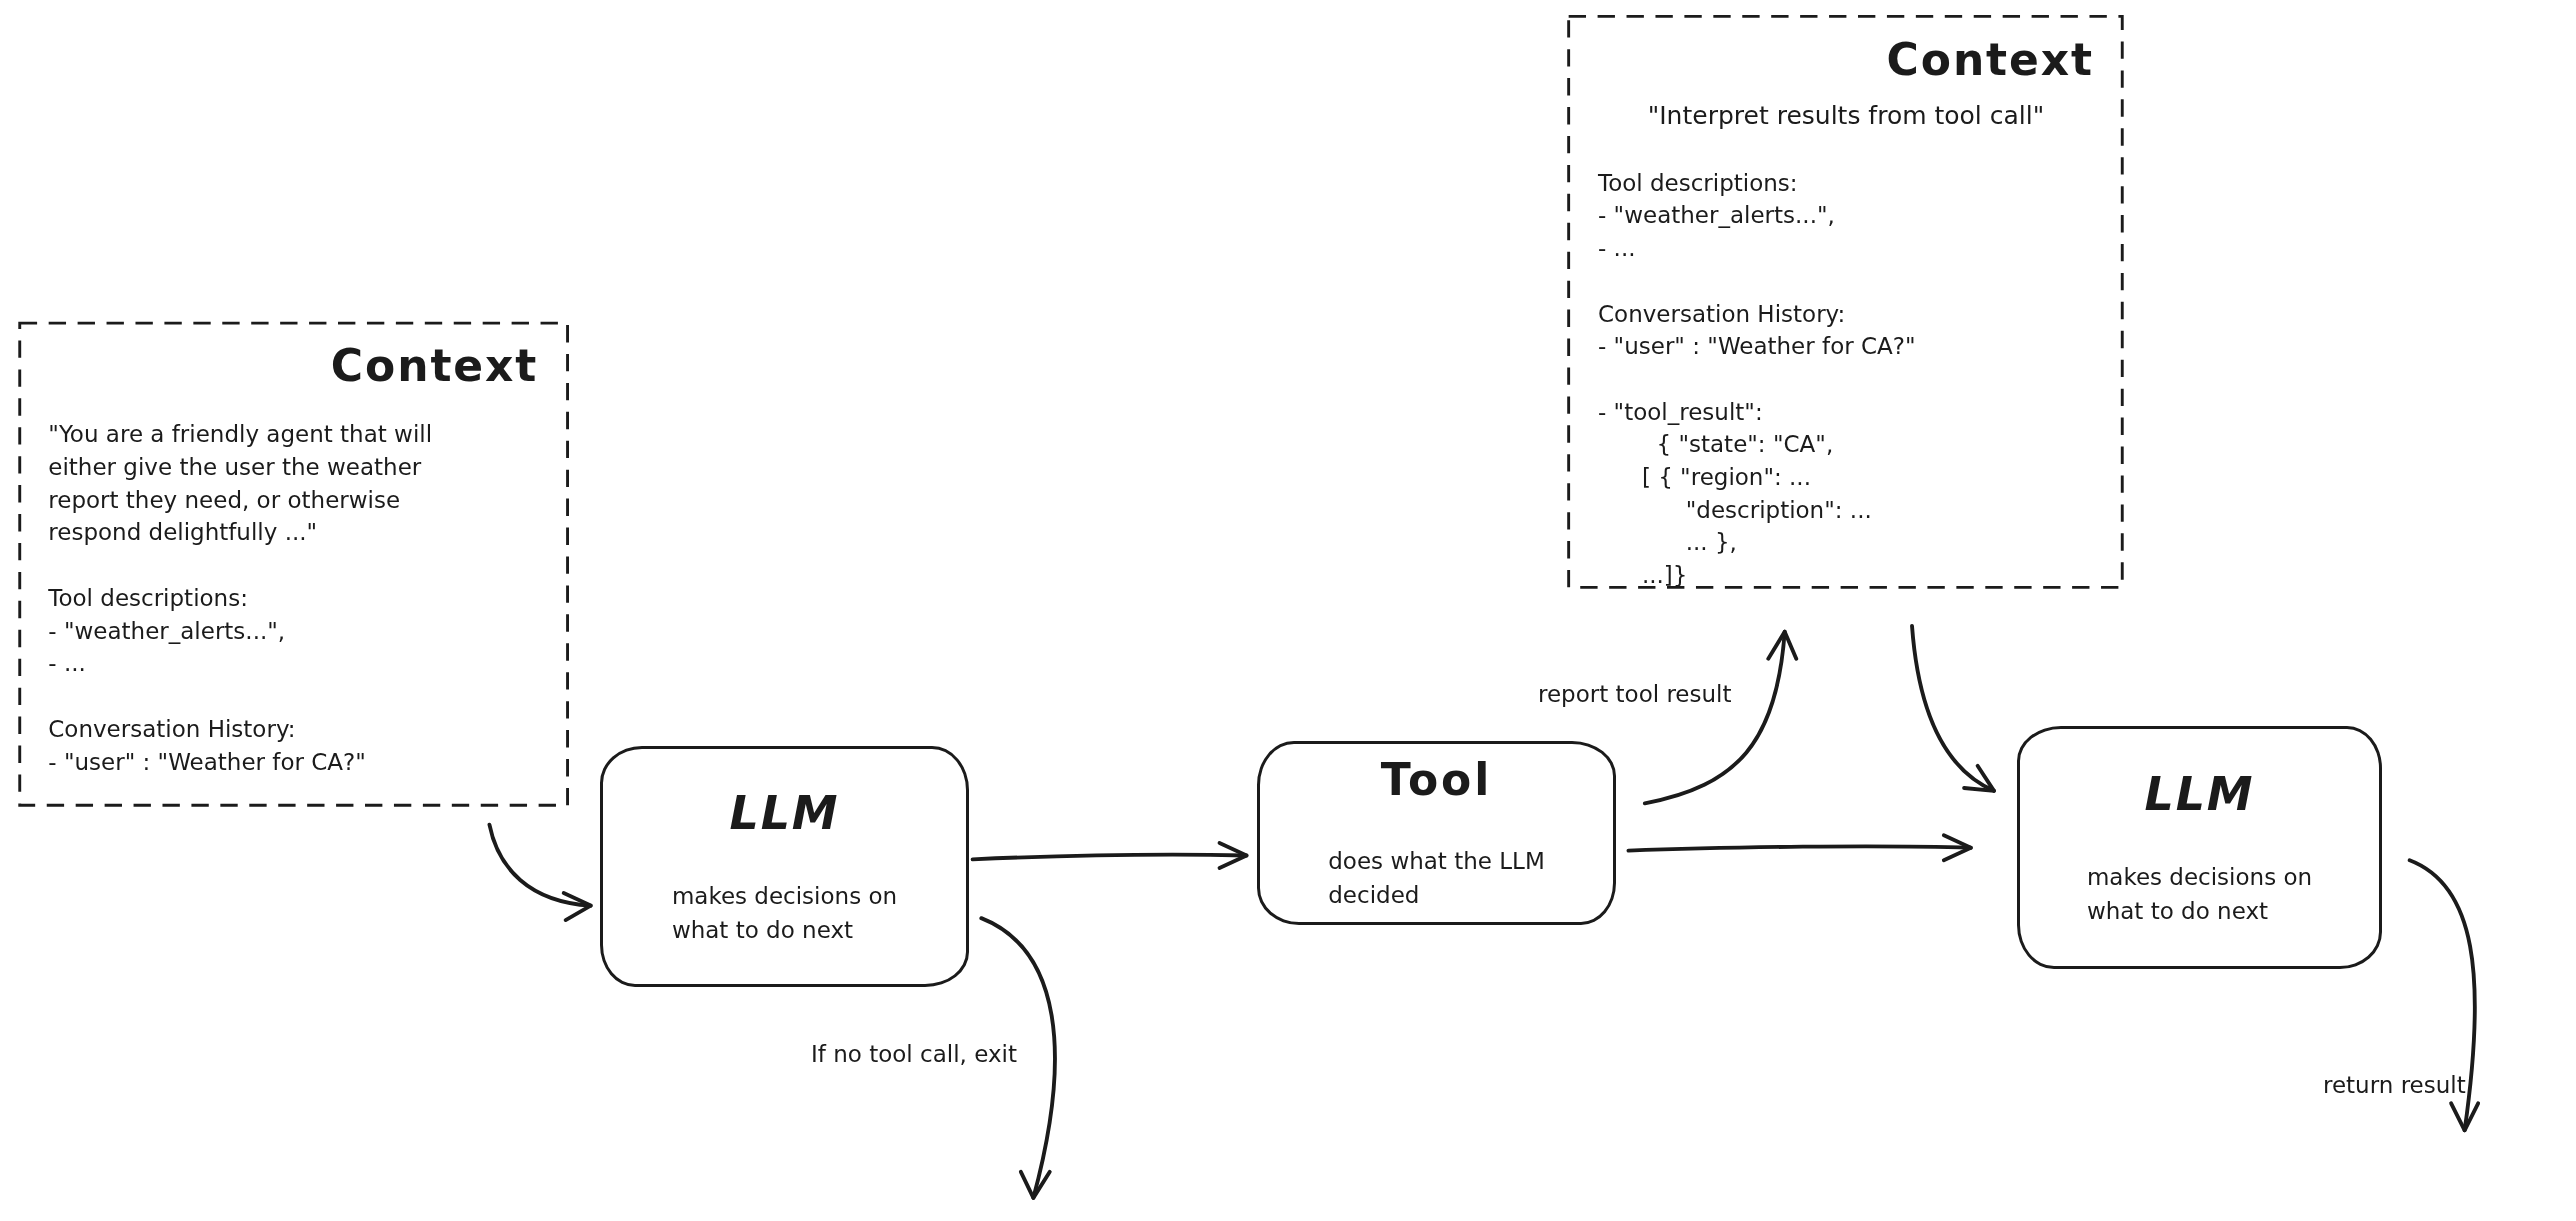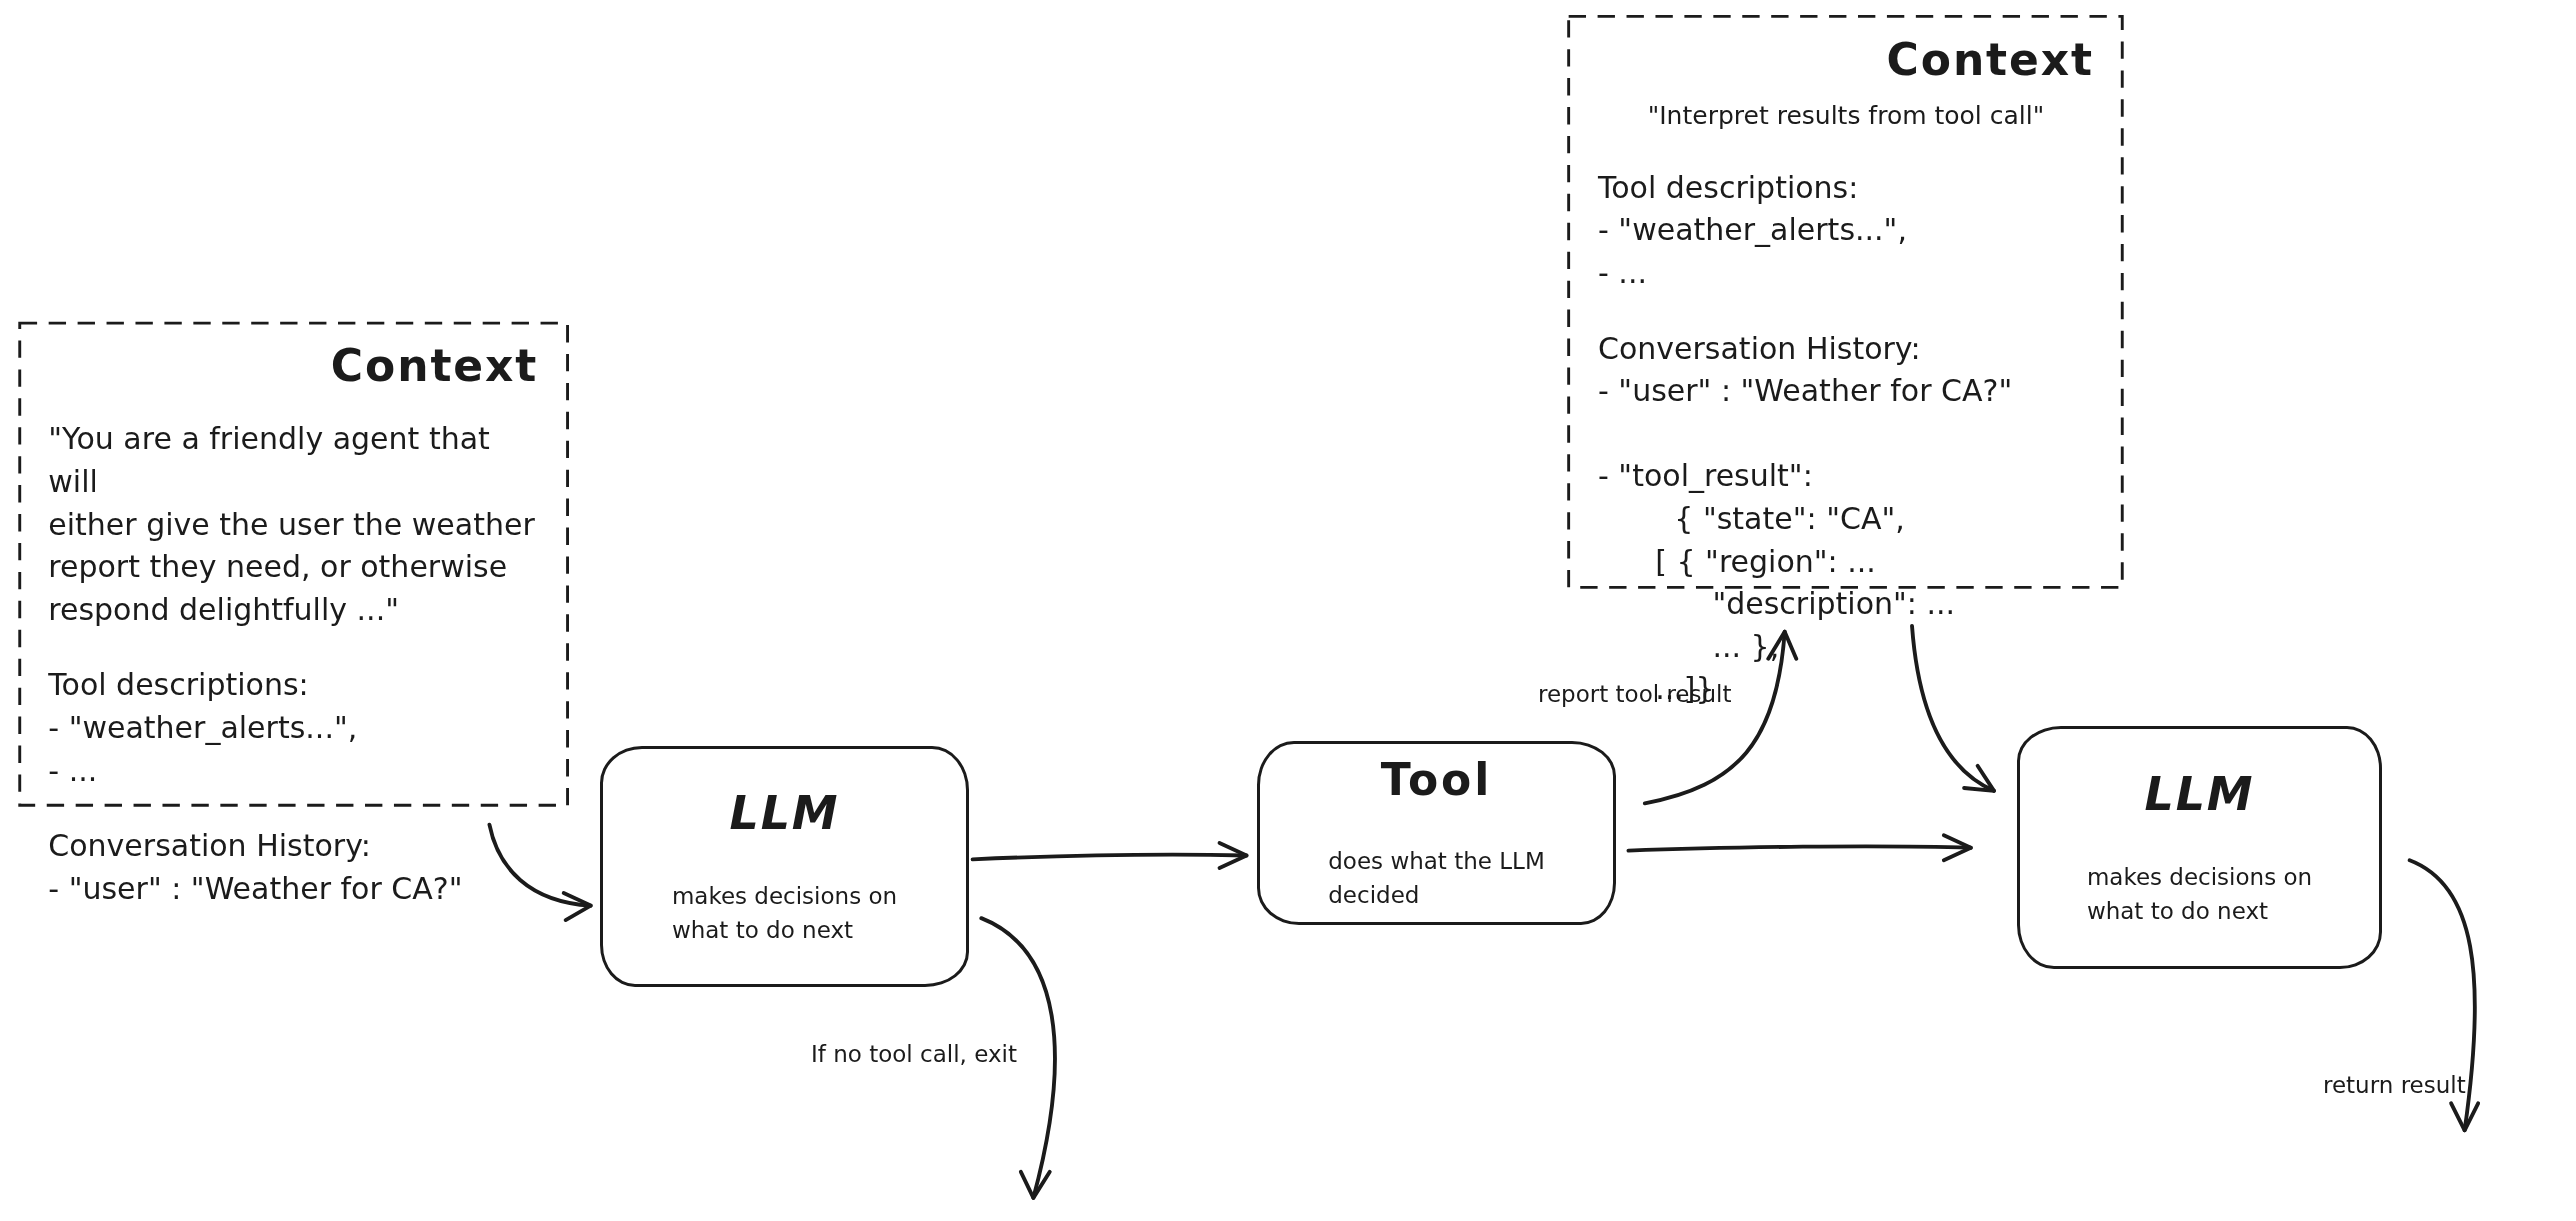--- a/index.html
+++ b/index.html
@@ -38,21 +38,21 @@
   }
   .ctx-title {
     text-align: right;
     font-size: 44px;
     font-weight: 700;
     letter-spacing: 1.9px;
     margin-bottom: 27px;
   }
   .ctx-top .ctx-title { margin-bottom: 13.5px; }
   .ctx-text {
-    font-size: 30px;
+    font-size: 23px;
     line-height: 1.42;
     white-space: pre-wrap;
     margin-bottom: 33px;
   }
   .ctx-instruction {
     text-align: center;
     font-size: 25px;
     line-height: 1.42;
     white-space: pre;
     margin-bottom: 33px;

